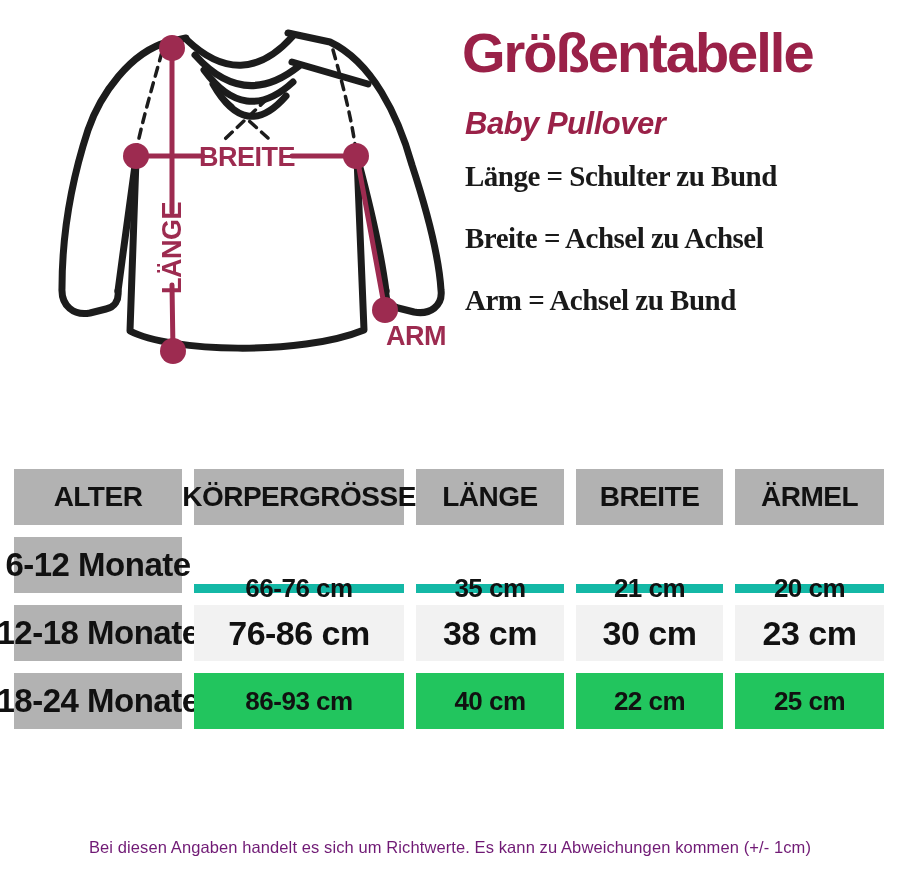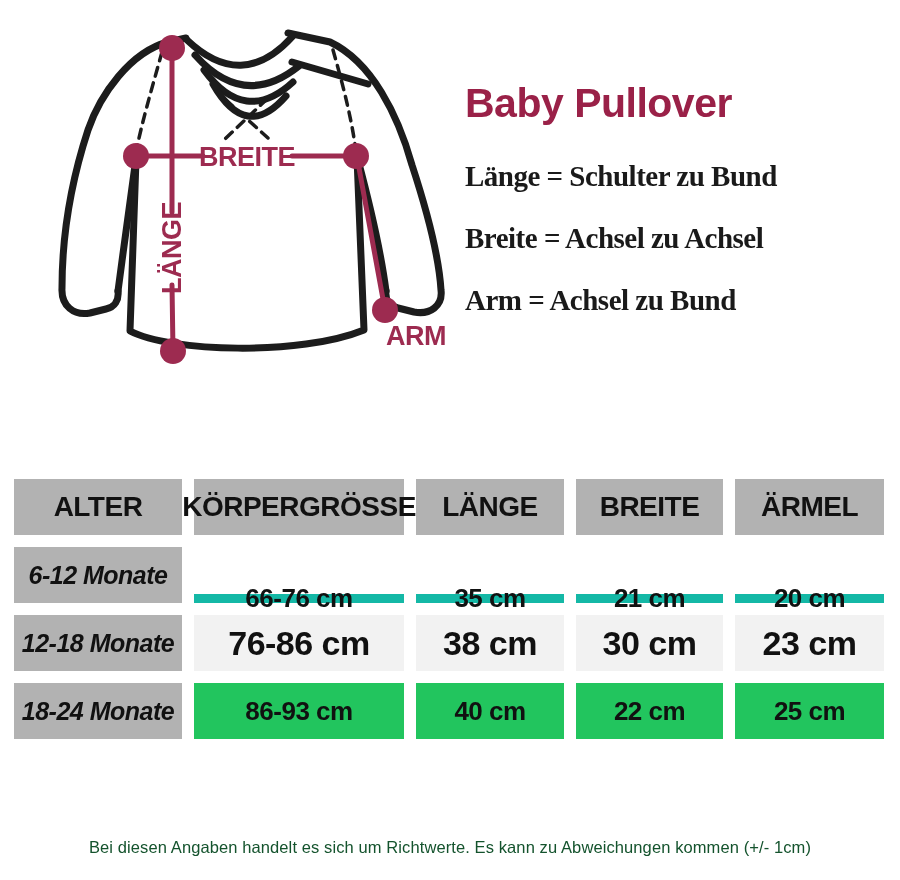--- a/index.html
+++ b/index.html
@@ -31,26 +31,27 @@
     position: absolute;
     left: 462px; top: 20px;
     font-size: 56px;
     font-weight: bold;
     letter-spacing: -2px;
     color: #9a2148;
     white-space: nowrap;
   }
   .subtitle {
     position: absolute;
-    left: 465px; top: 80px;
-    font-size: 41px;
+    left: 465px; top: 106px;
+    font-size: 31px;
     font-weight: bold;
     letter-spacing: -0.5px;
     color: #9a2148;
     white-space: nowrap;
+    font-style: italic;
   }
 
   
   .definitions {
     position: absolute;
     left: 465px; top: 160px;
   }
   .definition {
     font-size: 29px;
     font-weight: bold;
@@ -58,50 +59,50 @@
     color: #1a1a1a;
     height: 33px;
     margin-bottom: 29px;
     white-space: nowrap;
     font-family: Liberation Serif, serif;
   }
 
   
   .size-table {
     position: absolute;
-    left: 14px; top: 479px;
+    left: 14px; top: 469px;
     display: grid;
     grid-template-columns: 168px 210px 148px 147px 149px;
     grid-auto-rows: 56px;
     column-gap: 12px;
     row-gap: 12px;
   }
   .cell {
     display: flex;
     align-items: center;
     justify-content: center;
     font-weight: bold;
     letter-spacing: -0.5px;
     color: #111111;
     white-space: nowrap;
   }
   .th   { background: #b2b2b2; font-size: 28px; }
-  .age  { background: #b2b2b2; font-size: 25px; font-style: italic; }
+  .age  { background: #b2b2b2; font-size: 33px; }
   .r0   { background: #14b8a6; font-size: 26px; margin-top: 47px; }
   .r1   { background: #f2f2f2; font-size: 34px; }
   .r2   { background: #22c55e; font-size: 26px; }
 
   
   .footer-note {
     position: absolute;
     left: 0; top: 838px;
     width: 100%;
     text-align: center;
     font-size: 16.5px;
-    color: #14532d;
+    color: #701a75;
     letter-spacing: 0.1px;
   }
 </style>
 </head>
 <body>
 
 <div class="stage">
 
   <svg class="diagram-svg" viewBox="0 0 460 420">
 
@@ -145,20 +146,21 @@
       <circle cx="356" cy="156" r="13"></circle>
       <circle cx="173" cy="351" r="13"></circle>
       <circle cx="385" cy="310" r="13"></circle>
     </g>
 
     <text x="247" y="166" font-size="27" text-anchor="middle">BREITE</text>
     <text x="172" y="248" font-size="27" text-anchor="middle" transform="rotate(-90 172 248)" dominant-baseline="central">LÄNGE</text>
     <text x="386" y="345" font-size="27" text-anchor="start">ARM</text>
   </svg>
 
+  <div class="title">Größentabelle</div>
   <div class="subtitle">Baby Pullover</div>
 
   <div class="definitions">
     <div class="definition">Länge = Schulter zu Bund</div>
     <div class="definition">Breite = Achsel zu Achsel</div>
     <div class="definition">Arm = Achsel zu Bund</div>
   </div>
 
   <div class="size-table">
 

